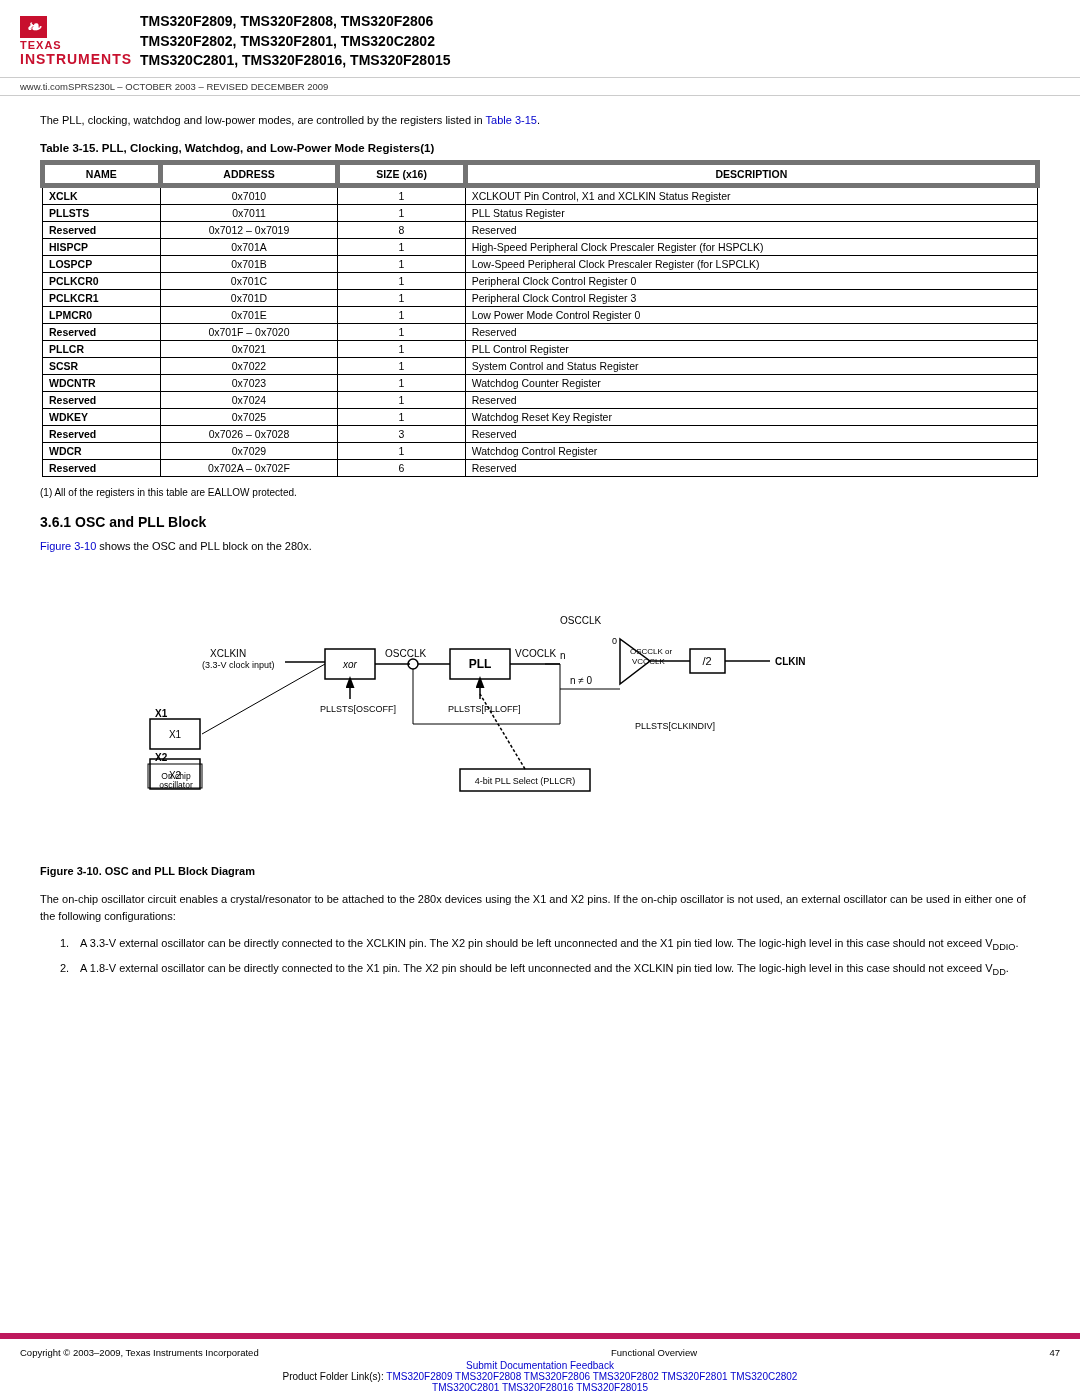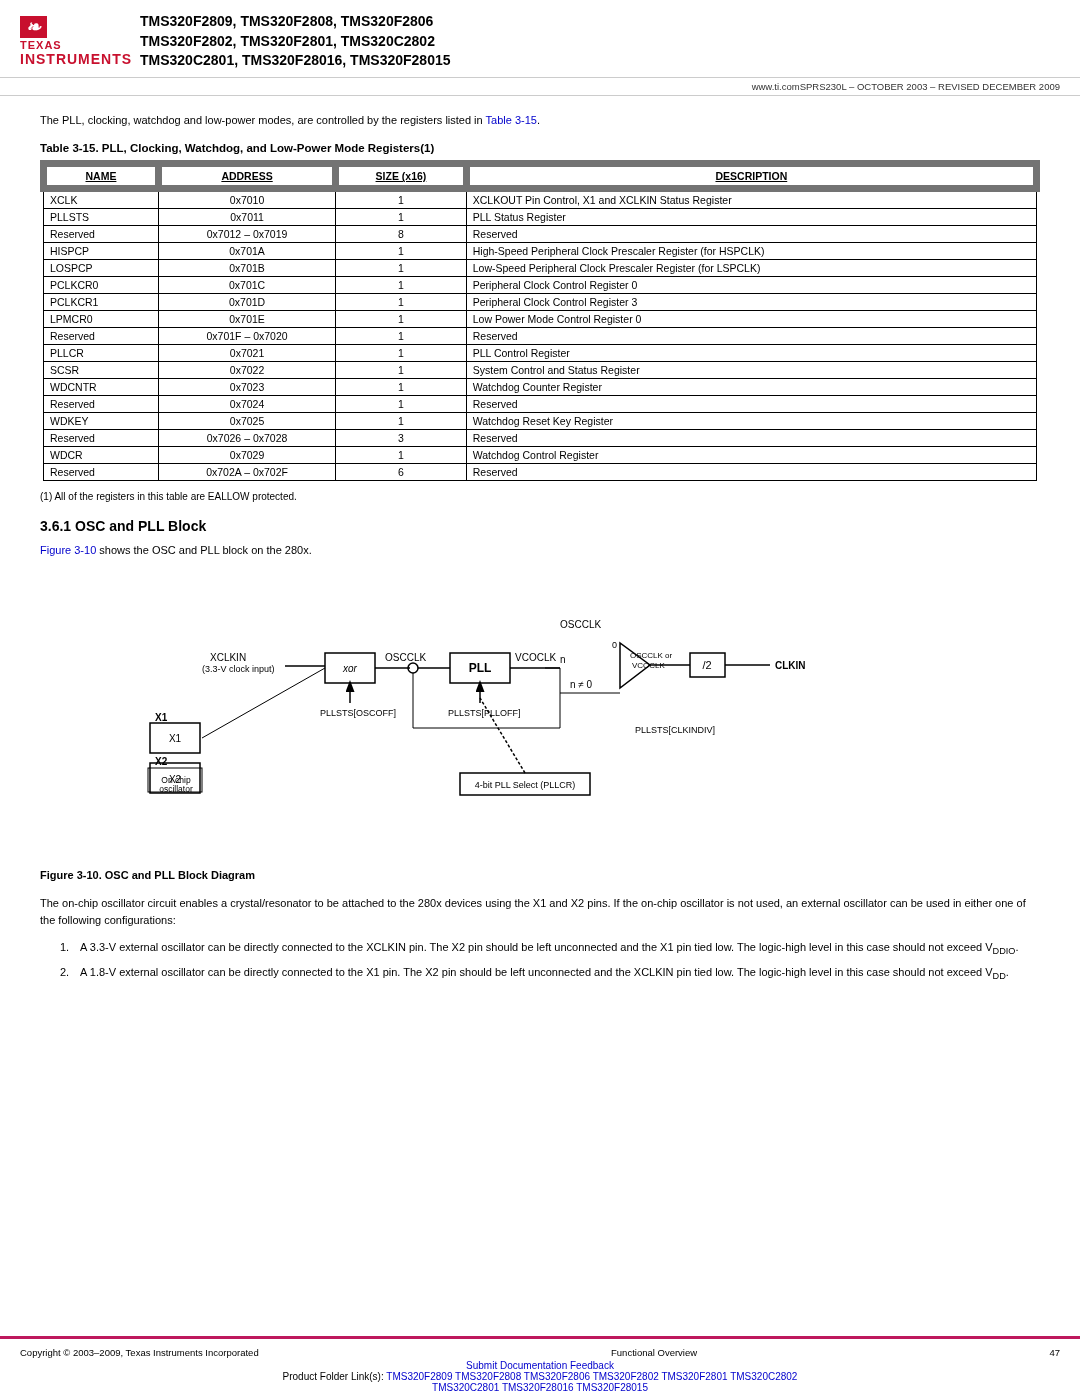--- a/index.html
+++ b/index.html
@@ -27,21 +27,21 @@
       flex: 1;
       text-align: left;
     }
     .title-area h1 {
       font-size: 14px;
       font-weight: bold;
       line-height: 1.4;
     }
     .sub-header {
       display: flex;
-      justify-content: flex-end;
+      justify-content: flex-start;
       padding: 3px 20px;
       font-size: 9.5px;
       color: #333;
       border-bottom: 1px solid #ccc;
     }
 
     
     .main-content {
       padding: 16px 40px;
     }
@@ -63,32 +63,31 @@
       font-size: 11.5px;
       margin-bottom: 6px;
     }
     table.reg-table {
       width: 100%;
       border-collapse: collapse;
       font-size: 10.5px;
       margin-bottom: 10px;
     }
     table.reg-table th {
-      border: 7px solid #737373;
+      border: 5px solid #737373;
       padding: 3px 6px;
       text-align: center;
       font-weight: bold;
       background: #fff;
-      text-decoration: underline;
     }
     table.reg-table td {
       border: 1px solid #000;
       padding: 2px 6px;
     }
-    table.reg-table td:first-child { font-weight: normal; }
+    table.reg-table td:first-child { font-weight: bold; }
     table.reg-table td:nth-child(2) { text-align: center; }
     table.reg-table td:nth-child(3) { text-align: center; }
 
     .table-footnote {
       font-size: 10px;
       margin-bottom: 16px;
     }
 
     
     .section-heading {
@@ -136,21 +135,21 @@
       line-height: 1.55;
       margin-bottom: 6px;
       padding-left: 20px;
     }
     .list-num {
       flex: 0 0 14px;
     }
 
     
     .footer {
-      border-top: 3px solid #be185d;
+      border-top: 6px solid #be185d;
       padding: 8px 20px 4px 20px;
       position: fixed;
       bottom: 0;
       width: 1080px;
       background: #fff;
     }
     .footer-row1 {
       display: flex;
       justify-content: space-between;
       font-size: 9.5px;

